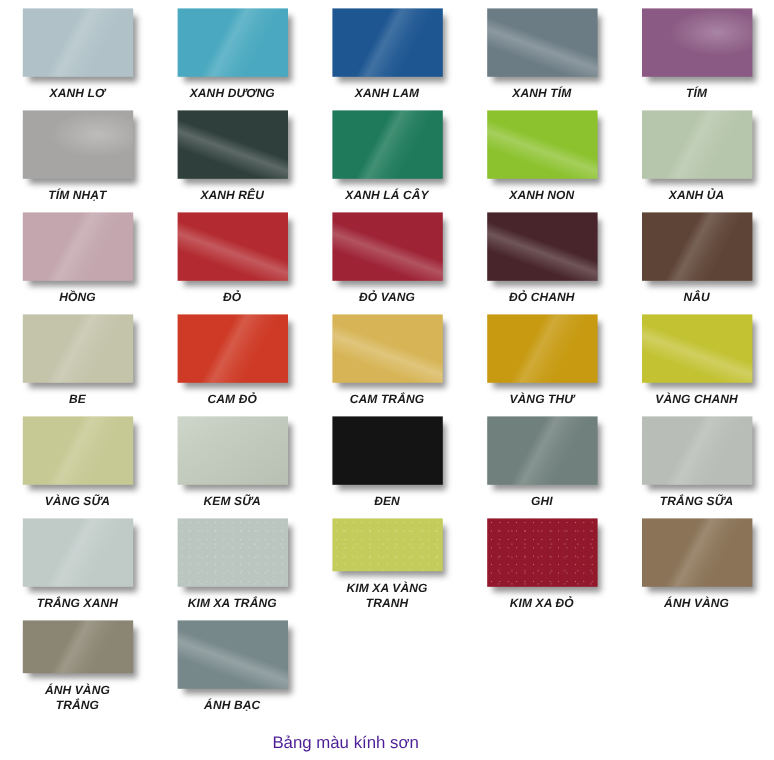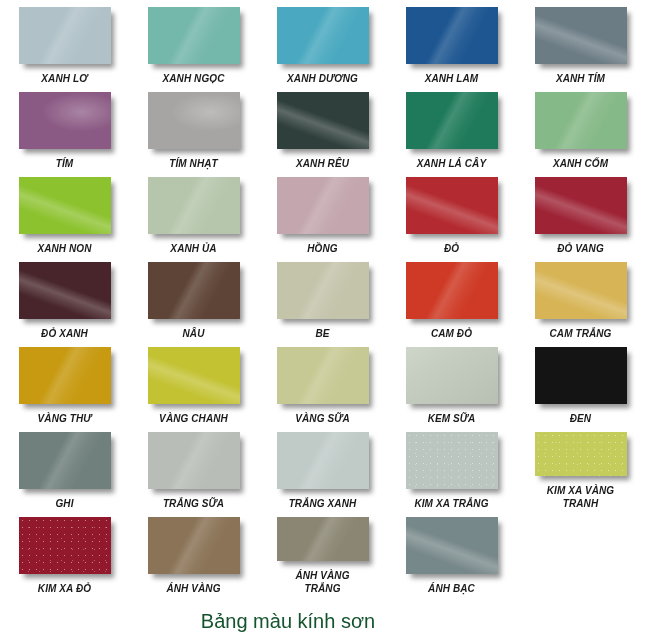--- a/index.html
+++ b/index.html
@@ -73,47 +73,39 @@
     line-height: 13px;
     letter-spacing: .1px;
     white-space: pre-line;
   }
   #caption {
     position: absolute;
     left: 0;
     top: 610px;
     width: 576px;
     text-align: center;
-    font-size: 20px;
-    color: #14532d;
+    font-size: 14px;
+    color: #4c1d95;
   }
 </style>
 </head>
 <body>
 
 <div id="sheet">
   <div class="grid" id="grid">
       <div class="cell">
         <div class="swatch-wrap">
           <div class="swatch" style="background: rgb(176, 194, 200);">
             <div class="gloss g1"></div>
           </div>
         </div>
         <div class="label">XANH LƠ</div>
       </div>
       <div class="cell">
         <div class="swatch-wrap">
-          <div class="swatch" style="background: rgb(116, 183, 171);">
-            <div class="gloss g1"></div>
-          </div>
-        </div>
-        <div class="label">XANH NGỌC</div>
-      </div>
-      <div class="cell">
-        <div class="swatch-wrap">
           <div class="swatch" style="background: rgb(74, 169, 192);">
             <div class="gloss g1"></div>
           </div>
         </div>
         <div class="label">XANH DƯƠNG</div>
       </div>
       <div class="cell">
         <div class="swatch-wrap">
           <div class="swatch" style="background: rgb(29, 86, 145);">
             <div class="gloss g1"></div>
@@ -156,28 +148,20 @@
       <div class="cell">
         <div class="swatch-wrap">
           <div class="swatch" style="background: rgb(30, 122, 90);">
             <div class="gloss g1"></div>
           </div>
         </div>
         <div class="label">XANH LÁ CÂY</div>
       </div>
       <div class="cell">
         <div class="swatch-wrap">
-          <div class="swatch" style="background: rgb(134, 185, 136);">
-            <div class="gloss g1"></div>
-          </div>
-        </div>
-        <div class="label">XANH CỐM</div>
-      </div>
-      <div class="cell">
-        <div class="swatch-wrap">
           <div class="swatch" style="background: rgb(140, 194, 46);">
             <div class="gloss g2"></div>
           </div>
         </div>
         <div class="label">XANH NON</div>
       </div>
       <div class="cell">
         <div class="swatch-wrap">
           <div class="swatch" style="background: rgb(182, 198, 172);">
             <div class="gloss g1"></div>
@@ -208,21 +192,21 @@
           </div>
         </div>
         <div class="label">ĐỎ VANG</div>
       </div>
       <div class="cell">
         <div class="swatch-wrap">
           <div class="swatch" style="background: rgb(71, 37, 42);">
             <div class="gloss g2"></div>
           </div>
         </div>
-        <div class="label">ĐỎ XANH</div>
+        <div class="label">ĐỎ CHANH</div>
       </div>
       <div class="cell">
         <div class="swatch-wrap">
           <div class="swatch" style="background: rgb(94, 68, 54);">
             <div class="gloss g1"></div>
           </div>
         </div>
         <div class="label">NÂU</div>
       </div>
       <div class="cell">

